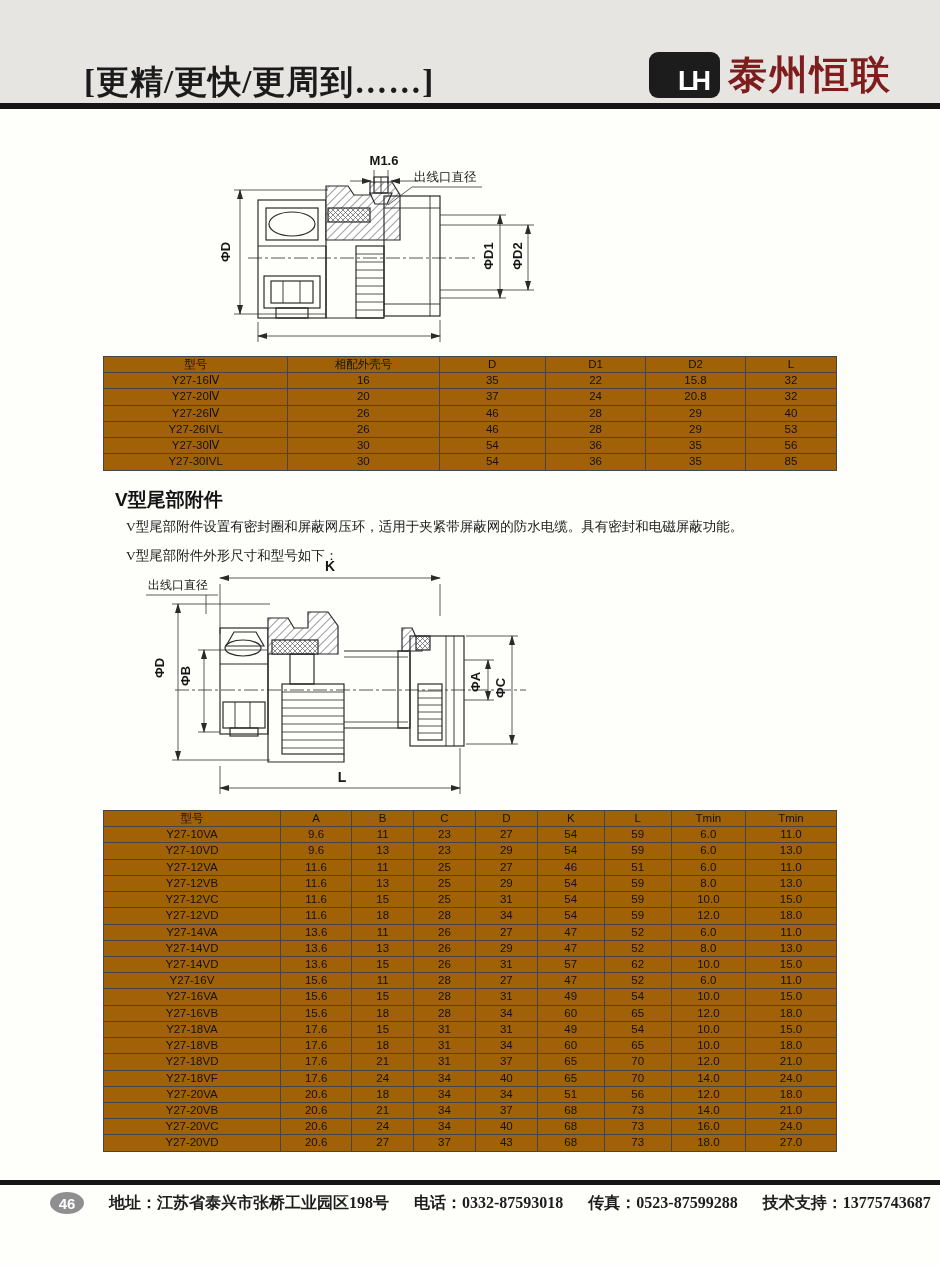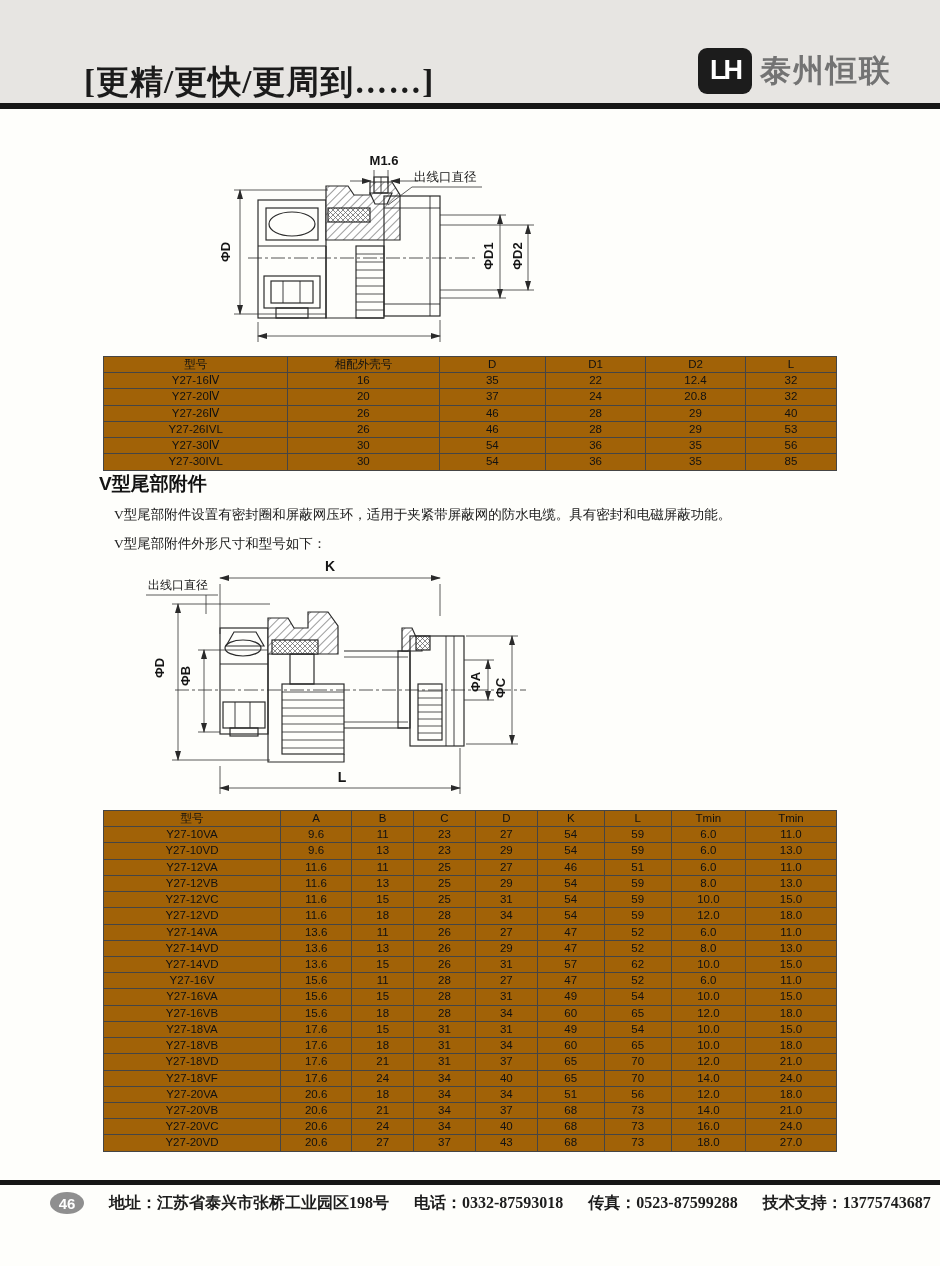--- a/index.html
+++ b/index.html
@@ -5,24 +5,24 @@
   html,body{margin:0;padding:0;}
   body{width:940px;height:1266px;background:#fdfdfa;font-family:"Liberation Sans","DejaVu Sans",sans-serif;}
   #page{position:relative;width:940px;height:1266px;overflow:hidden;background:#fefefb;}
 
   
   .header-band{position:absolute;left:0;top:0;width:940px;height:103px;background:#e7e5e2;}
   .slogan{position:absolute;left:84px;top:60px;font-family:"Liberation Serif","DejaVu Serif",serif;
           font-weight:bold;font-size:33px;color:#1b1b1b;letter-spacing:1px;}
   .brand{position:absolute;right:48px;top:48px;display:flex;align-items:center;gap:8px;}
   .logo-box{width:54px;height:46px;background:#1c1c1c;border-radius:9px;display:flex;
-            align-items:center;justify-content:center;}
+            align-items:flex-end;justify-content:center;padding-left:17px;}
   .logo-lh{color:#fff;font-weight:900;font-size:27px;letter-spacing:-3px;
            font-family:"Liberation Sans","DejaVu Sans",sans-serif;transform:translateY(-1px);}
-  .brand-name{font-size:31px;font-weight:900;color:#737373;letter-spacing:2px;
+  .brand-name{font-size:39px;font-weight:900;color:#7f1d1d;letter-spacing:2px;
               font-family:Liberation Serif, serif;}
 
   .rule{position:absolute;left:0;width:940px;background:#161616;}
   .rule-top{top:103px;height:6px;}
   .rule-bottom{top:1180px;height:5px;}
 
   
   #drawing1{position:absolute;left:178px;top:150px;width:360px;height:202px;}
   #drawing2{position:absolute;left:120px;top:556px;width:452px;height:250px;}
 
@@ -42,23 +42,23 @@
   #table2 th:nth-child(1){width:24%}
   #table2 th:nth-child(2){width:9.6%}
   #table2 th:nth-child(3){width:8.3%}
   #table2 th:nth-child(4){width:8.3%}
   #table2 th:nth-child(5){width:8.3%}
   #table2 th:nth-child(6){width:9%}
   #table2 th:nth-child(7){width:9%}
   #table2 th:nth-child(8){width:10%}
 
   
-  .section-title{position:absolute;left:99px;top:471px;margin:0;font-size:19px;font-weight:bold;
+  .section-title{position:absolute;left:99px;top:471px;margin:16px;font-size:19px;font-weight:bold;
                  color:#131313;font-family:"Liberation Sans","DejaVu Sans",sans-serif;}
-  .desc{position:absolute;left:110px;margin:4px;font-size:13.5px;color:#1a1a1a;
+  .desc{position:absolute;left:110px;margin:16px;font-size:13.5px;color:#1a1a1a;
         font-family:"Liberation Serif","DejaVu Serif",serif;}
   .desc1{top:502px;}
   .desc2{top:531px;}
 
   
   .footer{position:absolute;left:50px;top:1192px;width:860px;display:flex;align-items:center;
           gap:25px;font-family:"Liberation Serif","DejaVu Serif",serif;font-weight:bold;
           font-size:16px;color:#1d1d1d;white-space:nowrap;}
   .page-badge{flex:0 0 auto;width:34px;height:22px;background:#8f8f8f;border-radius:50%;
               color:#fff;font-size:15px;font-weight:bold;display:flex;align-items:center;
@@ -151,21 +151,21 @@
           <th>D2</th>
           <th>L</th>
         </tr>
       </thead>
       <tbody>
         <tr>
           <td>Y27-16Ⅳ</td>
           <td>16</td>
           <td>35</td>
           <td>22</td>
-          <td>12.4</td>
+          <td>15.8</td>
           <td>32</td>
         </tr>
         <tr>
           <td>Y27-20Ⅳ</td>
           <td>20</td>
           <td>37</td>
           <td>24</td>
           <td>20.8</td>
           <td>32</td>
         </tr>

